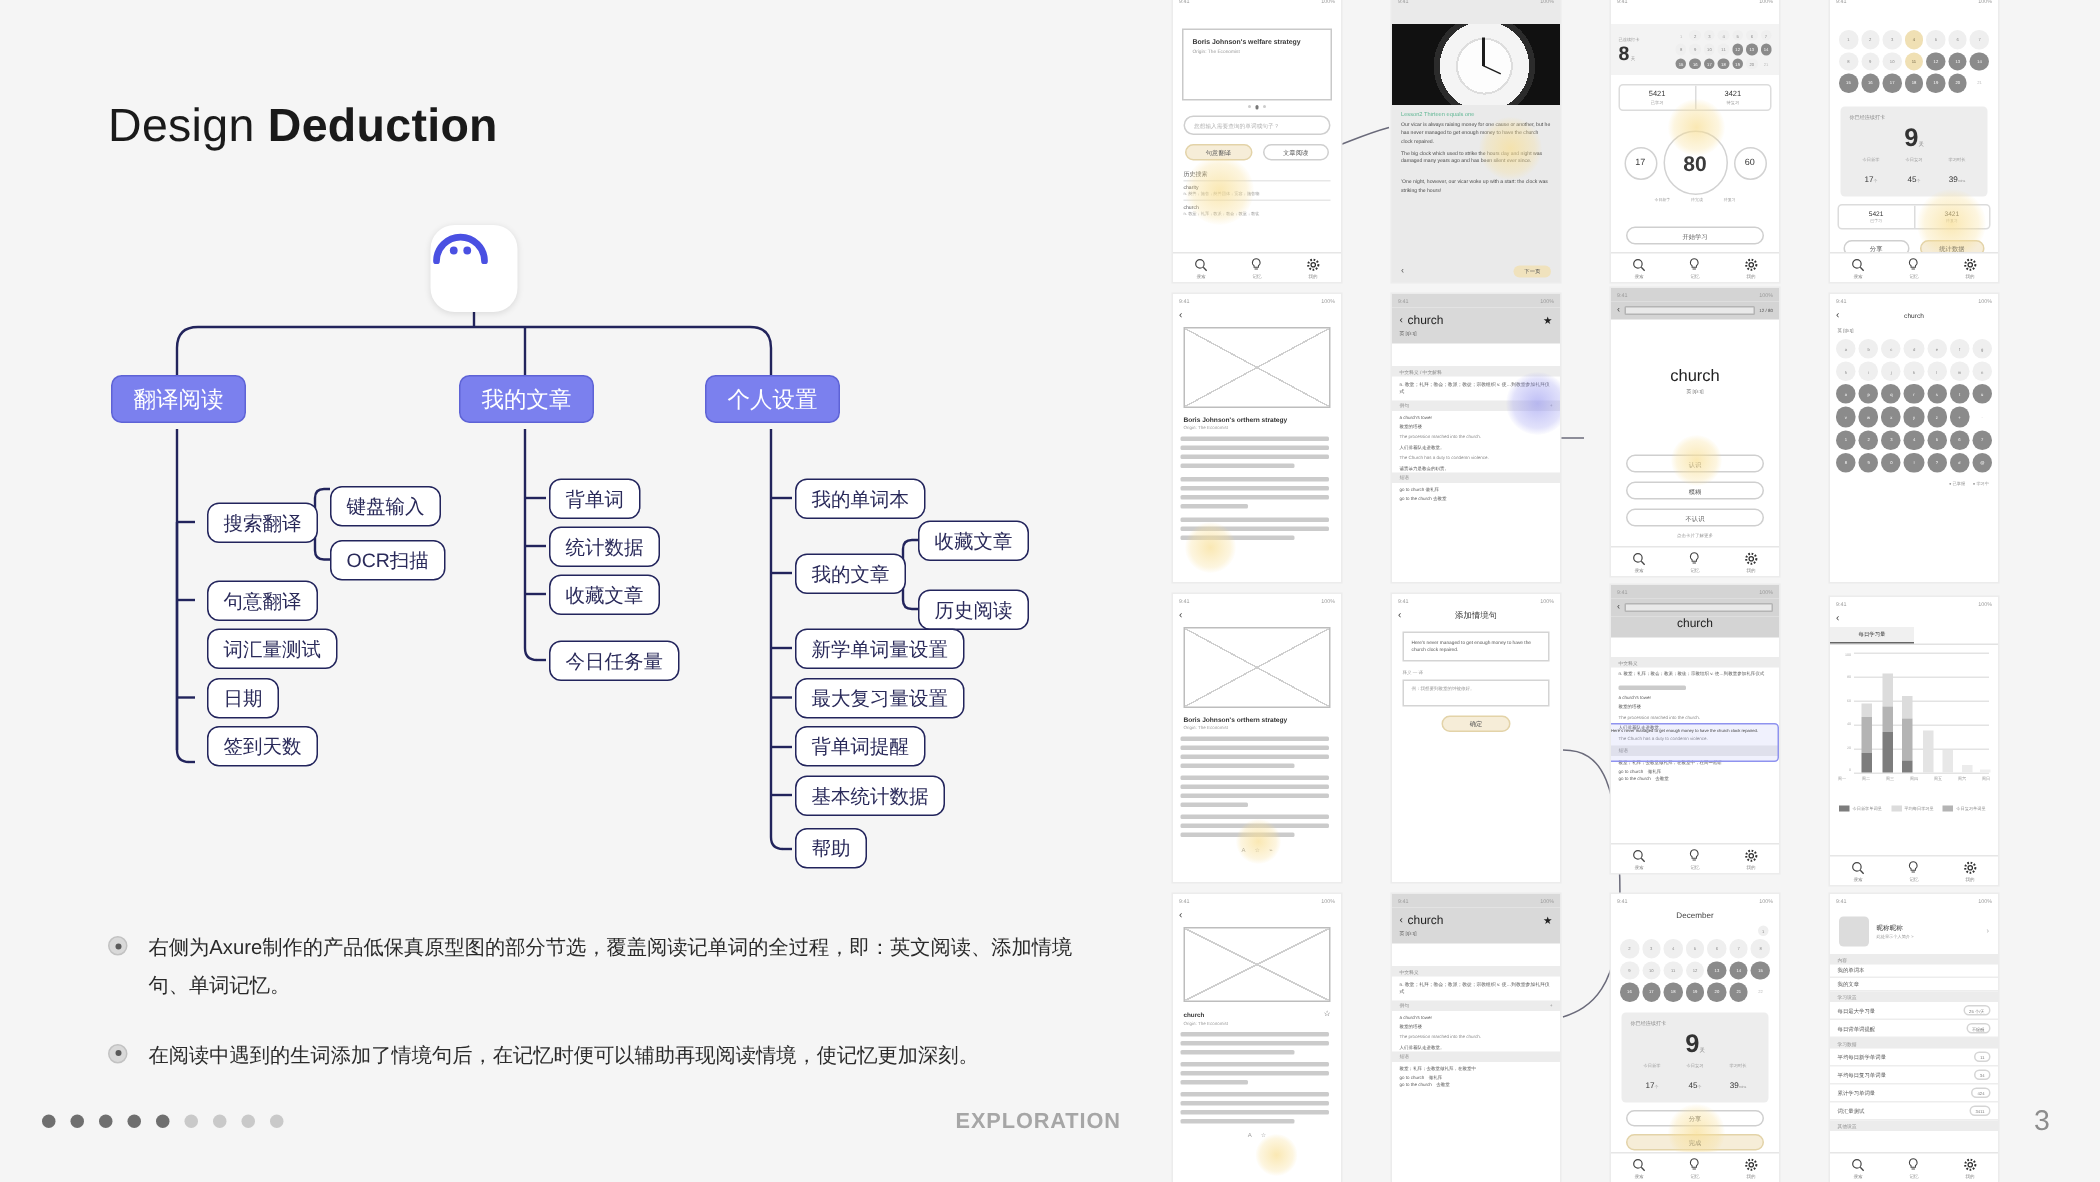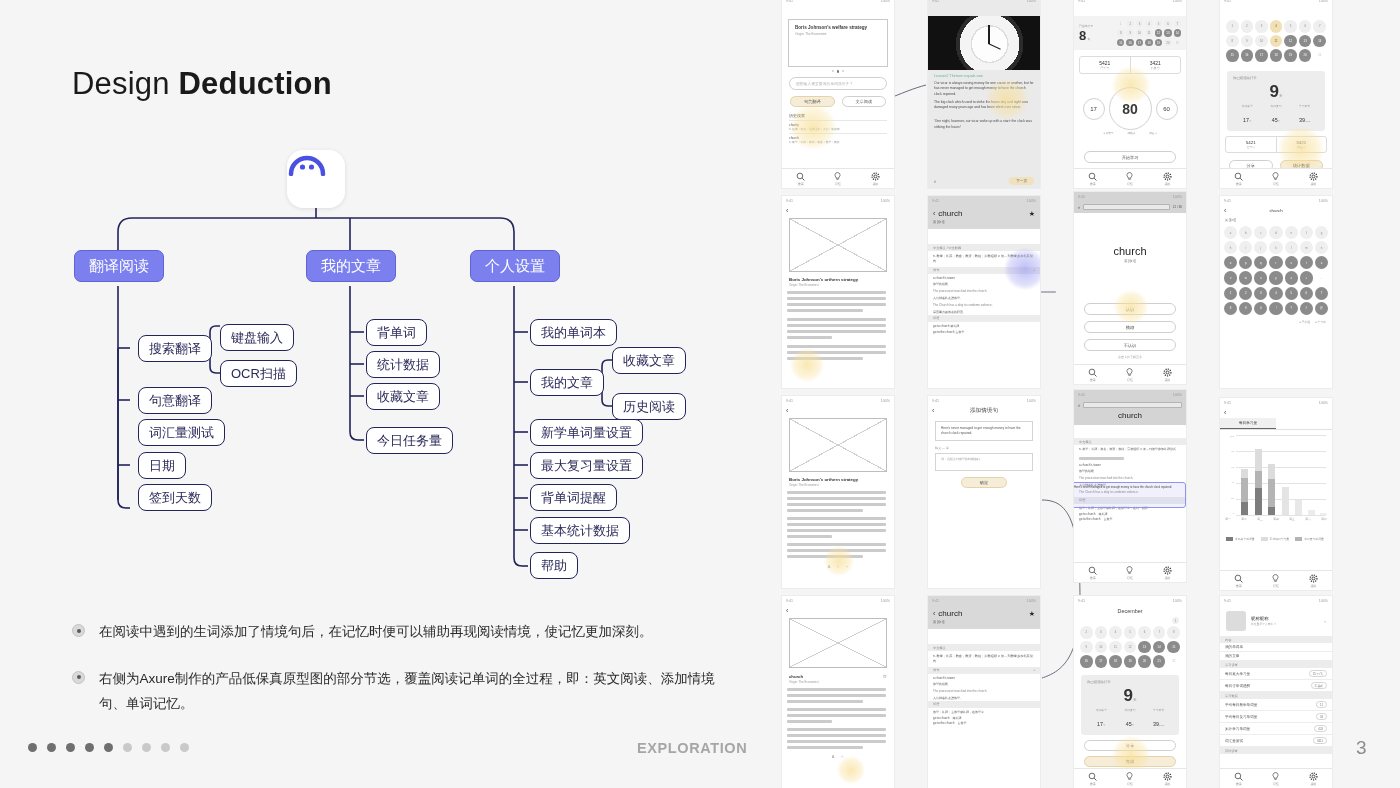--- a/index.html
+++ b/index.html
@@ -260,27 +260,27 @@
     <div class="node node-l2" style="left:530px; top:344px;">背单词提醒</div>
     <div class="node node-l2" style="left:530px; top:377px;">基本统计数据</div>
     <div class="node node-l2" style="left:530px; top:412px;">帮助</div>
   </div>
 
   <div id="bullets">
     <div class="bullet-row">
       <span class="bullet-dot">
           <i></i>
         </span>
-      <span class="bullet-text">在阅读中遇到的生词添加了情境句后，在记忆时便可以辅助再现阅读情境，使记忆更加深刻。</span>
+      <span class="bullet-text">右侧为Axure制作的产品低保真原型图的部分节选，覆盖阅读记单词的全过程，即：英文阅读、添加情境句、单词记忆。</span>
     </div>
     <div class="bullet-row">
       <span class="bullet-dot">
           <i></i>
         </span>
-      <span class="bullet-text">右侧为Axure制作的产品低保真原型图的部分节选，覆盖阅读记单词的全过程，即：英文阅读、添加情境句、单词记忆。</span>
+      <span class="bullet-text">在阅读中遇到的生词添加了情境句后，在记忆时便可以辅助再现阅读情境，使记忆更加深刻。</span>
     </div>
   </div>
 
   <div id="dots">
     <span class="dot on"></span>
     <span class="dot on"></span>
     <span class="dot on"></span>
     <span class="dot on"></span>
     <span class="dot on"></span>
     <span class="dot"></span>

